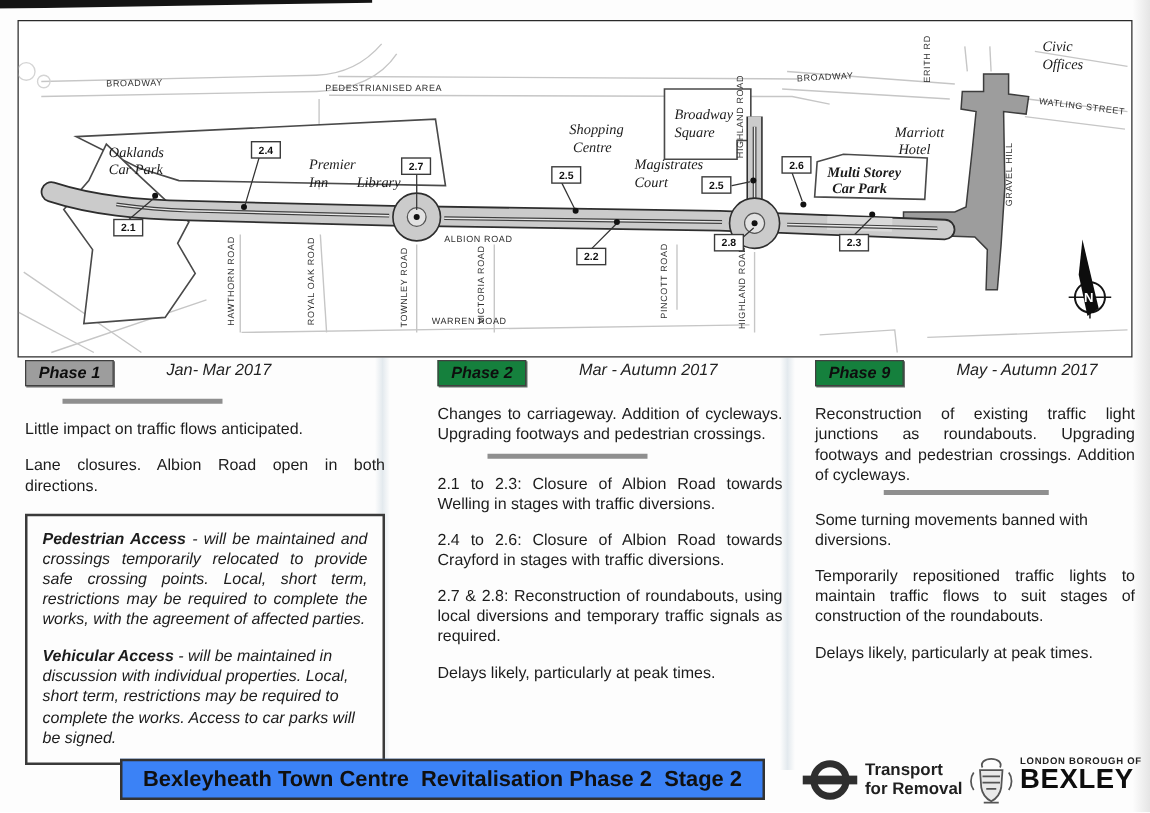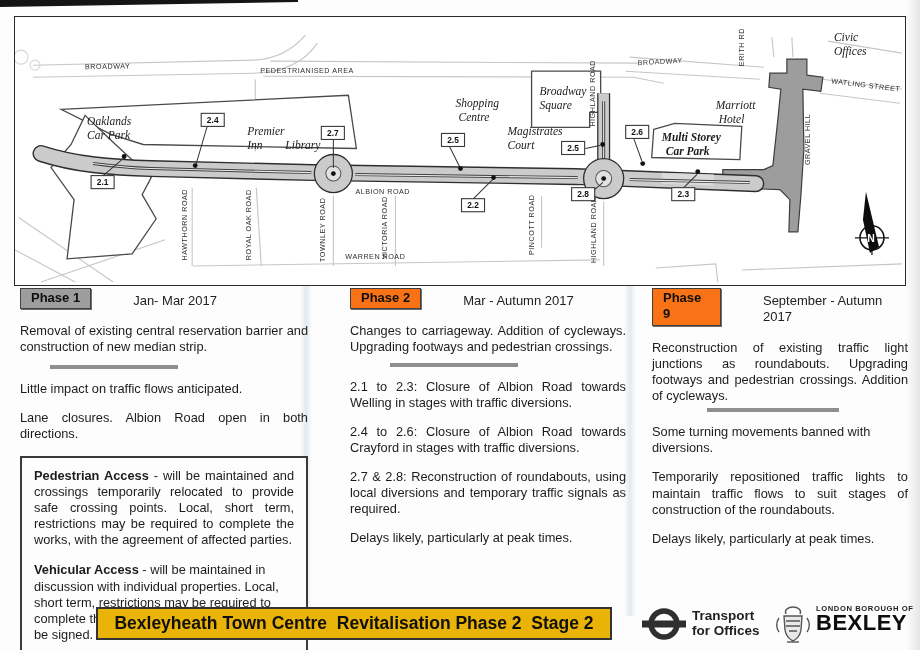--- a/index.html
+++ b/index.html
@@ -17,36 +17,36 @@
   .map-frame svg{display:block;width:100%;height:100%;}
   .rd{font-size:7.2px;letter-spacing:.5px;fill:#2f2f2f;font-family:"Liberation Sans",sans-serif;}
   .pl{font-size:11.5px;font-style:italic;fill:#1b1b1b;font-family:"Liberation Serif",serif;}
   .plb{font-weight:bold;}
   .mk{font-size:8.4px;font-weight:bold;fill:#111;font-family:"Liberation Sans",sans-serif;text-anchor:middle;}
   
   .col{position:absolute;top:288px;font-size:12.8px;line-height:1.26;}
   .col1{left:20px;width:288px;}
   .col2{left:350px;width:276px;}
   .col3{left:652px;width:256px;}
-  .phase-head{display:flex;align-items:flex-end;margin-bottom:14px;}
-  .chip{display:inline-block;background:#f97316;border:1px solid #404040;padding:1px 10px 2px 10px;
+  .phase-head{display:flex;align-items:flex-start;margin-bottom:14px;font-style:italic;}
+  .chip{display:inline-block;background:#15803d;border:1px solid #404040;padding:1px 10px 2px 10px;
         font-weight:bold;font-size:13px;color:#0e0e0e;box-shadow:1px 1px 0 #6d6d6d;}
   .dates{margin-left:42px;font-size:13px;color:#222;}
   .col p{margin:0 0 13px 0;text-align:justify;}
   .grayrule{height:4px;background:#8f8f8f;}
   .r1{width:128px;margin:-4px 0 12px 30px;}
   .r2{width:128px;margin:-6px 0 12px 40px;}
   .r3{width:132px;margin:-9px 0 12px 55px;}
   .access-box{border:2px solid #3a3a3a;padding:10px 12px;margin-top:14px;background:#fdfdfd;}
-  .access-box p{margin:0 0 14px 0;}
+  .access-box p{margin:0 0 14px 0;font-style:italic;}
   .access-box p:last-child{margin-bottom:2px;}
   .b{font-weight:bold;}
   
   .title-box{position:absolute;left:96px;top:607px;width:516px;height:33px;border:2px solid #333;
-        box-sizing:border-box;display:flex;align-items:center;justify-content:center;background:#eab308;}
+        box-sizing:border-box;display:flex;align-items:center;justify-content:center;background:#3b82f6;}
   .title-box span{font-weight:bold;font-size:17.5px;color:#101010;white-space:pre;}
   .tfl{position:absolute;left:642px;top:606px;display:flex;align-items:center;}
   .tfl-text{margin-left:6px;font-weight:bold;font-size:13.5px;line-height:1.1;color:#1f1f1f;}
   .bexley{position:absolute;left:774px;top:604px;display:flex;align-items:flex-start;}
   .bexley-text{margin-left:4px;}
   .bexley-small{font-size:7.6px;font-weight:bold;letter-spacing:.6px;color:#222;}
   .bexley-large{font-size:22px;font-weight:bold;letter-spacing:.5px;color:#0d0d0d;line-height:.95;}
 </style>
 </head>
 <body>
@@ -230,21 +230,20 @@
         <text x="855" y="224" text-anchor="middle" fill="#ffffff" font-size="10.5" font-weight="bold" font-family="Liberation Sans, sans-serif">N</text>
       </g>
     </svg>
   </div>
 
   <div class="col col1">
     <div class="phase-head">
       <span class="chip" style="background:#9d9d9d;">Phase 1</span>
       <span class="dates">Jan- Mar 2017</span>
     </div>
-    <p>Removal of existing central reservation barrier and construction of new median strip.</p>
     <div class="grayrule r1"></div>
     <p>Little impact on traffic flows anticipated.</p>
     <p>Lane closures. Albion Road open in both directions.</p>
     <div class="access-box">
       <p><span class="b">Pedestrian Access</span><span> - will be maintained and crossings temporarily relocated to provide safe crossing points.  Local, short term, restrictions may be required to complete the works, with the agreement of affected parties.</span></p>
       <p style="text-align:left;"><span class="b">Vehicular Access</span><span> - will be maintained in discussion with individual properties.  Local, short term, restrictions may be required to complete the works.  Access to car parks will be signed.</span></p>
     </div>
   </div>
 
   <div class="col col2">
@@ -256,41 +255,41 @@
     <div class="grayrule r2"></div>
     <p>2.1 to 2.3:  Closure of Albion Road towards Welling in stages with traffic diversions.</p>
     <p>2.4 to 2.6:  Closure of Albion Road towards Crayford in stages with traffic diversions.</p>
     <p>2.7 &amp; 2.8:  Reconstruction of roundabouts, using local diversions and temporary traffic signals as required.</p>
     <p style="text-align:left;">Delays likely, particularly at peak times.</p>
   </div>
 
   <div class="col col3">
     <div class="phase-head">
       <span class="chip">Phase 9</span>
-      <span class="dates">September - Autumn 2017</span>
+      <span class="dates">May - Autumn 2017</span>
     </div>
     <p>Reconstruction of existing traffic light junctions as roundabouts.  Upgrading footways and pedestrian crossings.  Addition of cycleways.</p>
     <div class="grayrule r3"></div>
     <p style="text-align:left;">Some turning movements banned with diversions.</p>
     <p>Temporarily repositioned traffic lights to maintain traffic flows to suit stages of construction of the roundabouts.</p>
     <p style="text-align:left;">Delays likely, particularly at peak times.</p>
   </div>
 
   <div class="title-box">
     <span>Bexleyheath Town Centre  Revitalisation Phase 2  Stage 2</span>
   </div>
 
   <div class="tfl">
     <svg width="44" height="36" viewBox="0 0 44 36">
       <circle cx="22" cy="18" r="13" fill="none" stroke="#2f2f2f" stroke-width="5.5"></circle>
       <rect x="0" y="14.5" width="44" height="7" fill="#2f2f2f"></rect>
     </svg>
     <div class="tfl-text">
       <div>Transport</div>
-      <div>for Offices</div>
+      <div>for Removal</div>
     </div>
   </div>
 
   <div class="bexley">
     <svg width="38" height="42" viewBox="0 0 38 42">
       <g stroke="#555" fill="none" stroke-width="1.4">
         <path d="M12,10 C10,6 14,3 19,3 C24,3 28,6 26,10"></path>
         <path d="M10,12 L28,12 L27,26 C26,32 23,35 19,37 C15,35 12,32 11,26 Z" fill="#e9e9e9"></path>
         <path d="M12,17 L26,17 M12,22 L26,22 M15,27 L23,27"></path>
         <path d="M5,14 C2,18 2,24 5,28 M33,14 C36,18 36,24 33,28"></path>

